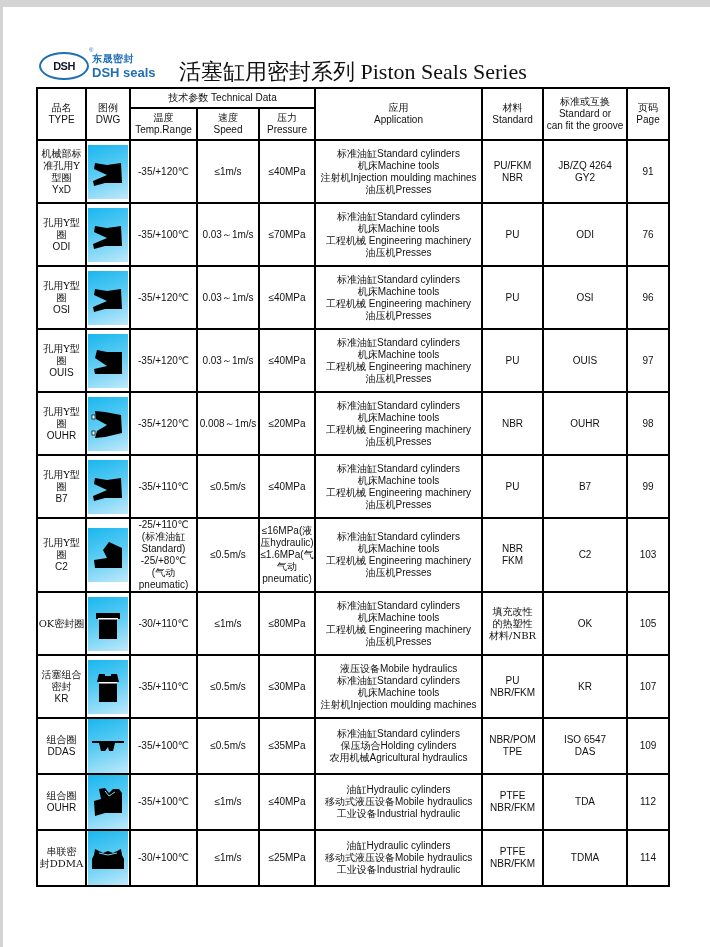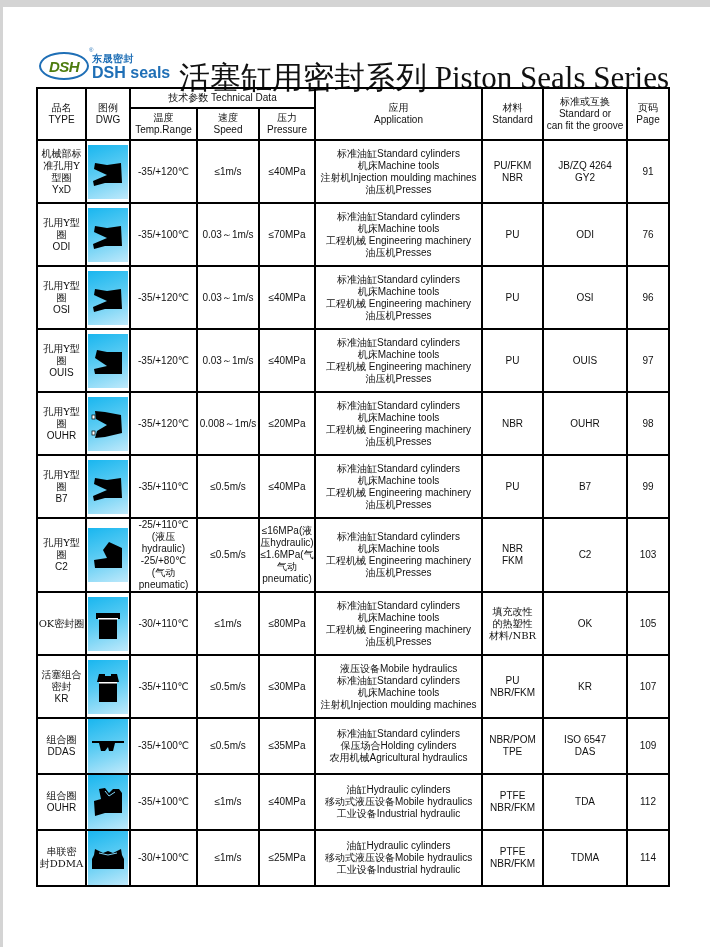--- a/index.html
+++ b/index.html
@@ -12,32 +12,31 @@
   .page {
     position:absolute; left:3px; top:7px; width:707px; height:940px;
     background:#ffffff;
   }
   .logo {
     position:absolute; left:36px; top:42px; height:34px; display:flex; align-items:center;
   }
   .logo-oval {
     width:50px; height:28px; border:2.5px solid #1f6fb6; border-radius:50%;
     display:flex; align-items:center; justify-content:center;
-    color:#4d7c0f; font-weight:bold; font-size:15px; letter-spacing:-0.5px;
+    color:#0f172a; font-weight:bold; font-size:11px; letter-spacing:-0.5px;
     box-sizing:border-box;
-    font-style:italic;
   }
   .logo-text { margin-left:3px; line-height:14px; color:#1f6fb6; font-weight:bold; }
   .logo-cn { font-size:14px; letter-spacing:0.5px; }
-  .logo-en { font-size:16px;text-align:center; }
+  .logo-en { font-size:13px;text-align:center; }
   .reg { position:absolute; left:50px; top:-2px; font-size:6px; color:#1f6fb6; }
   .title {
     position:absolute; left:176px; top:50px;
     font-family:"Liberation Serif","DejaVu Serif",serif;
-    font-size:31px; color:#111; white-space:nowrap;
+    font-size:22px; color:#111; white-space:nowrap;
   }
   table.spec {
     position:absolute; left:36px; top:87px; width:632px;
     border-collapse:collapse; table-layout:fixed;
     border:2px solid #000;
   }
   table.spec th, table.spec td {
     border:2px solid #000; text-align:center; vertical-align:middle;
     padding:0; font-weight:normal; font-size:10px; line-height:12px;
   }
@@ -323,21 +322,21 @@
         </td>
         <td class="dwg-cell">
           <div class="dwg">
             <svg>
               <use href="#c2-seal-profile-icon"></use>
             </svg>
           </div>
         </td>
         <td class="small">
           <div class="">-25/+110℃</div>
-          <div class="">(液压hydraulic)</div>
+          <div class="">(标准油缸Standard)</div>
           <div class="">-25/+80℃</div>
           <div class="">(气动pneumatic)</div>
         </td>
         <td class="val">≤0.5m/s</td>
         <td class="small">
           <div class="">≤16MPa(液</div>
           <div class="">压hydraulic)</div>
           <div class="">≤1.6MPa(气</div>
           <div class="">气动pneumatic)</div>
         </td>

